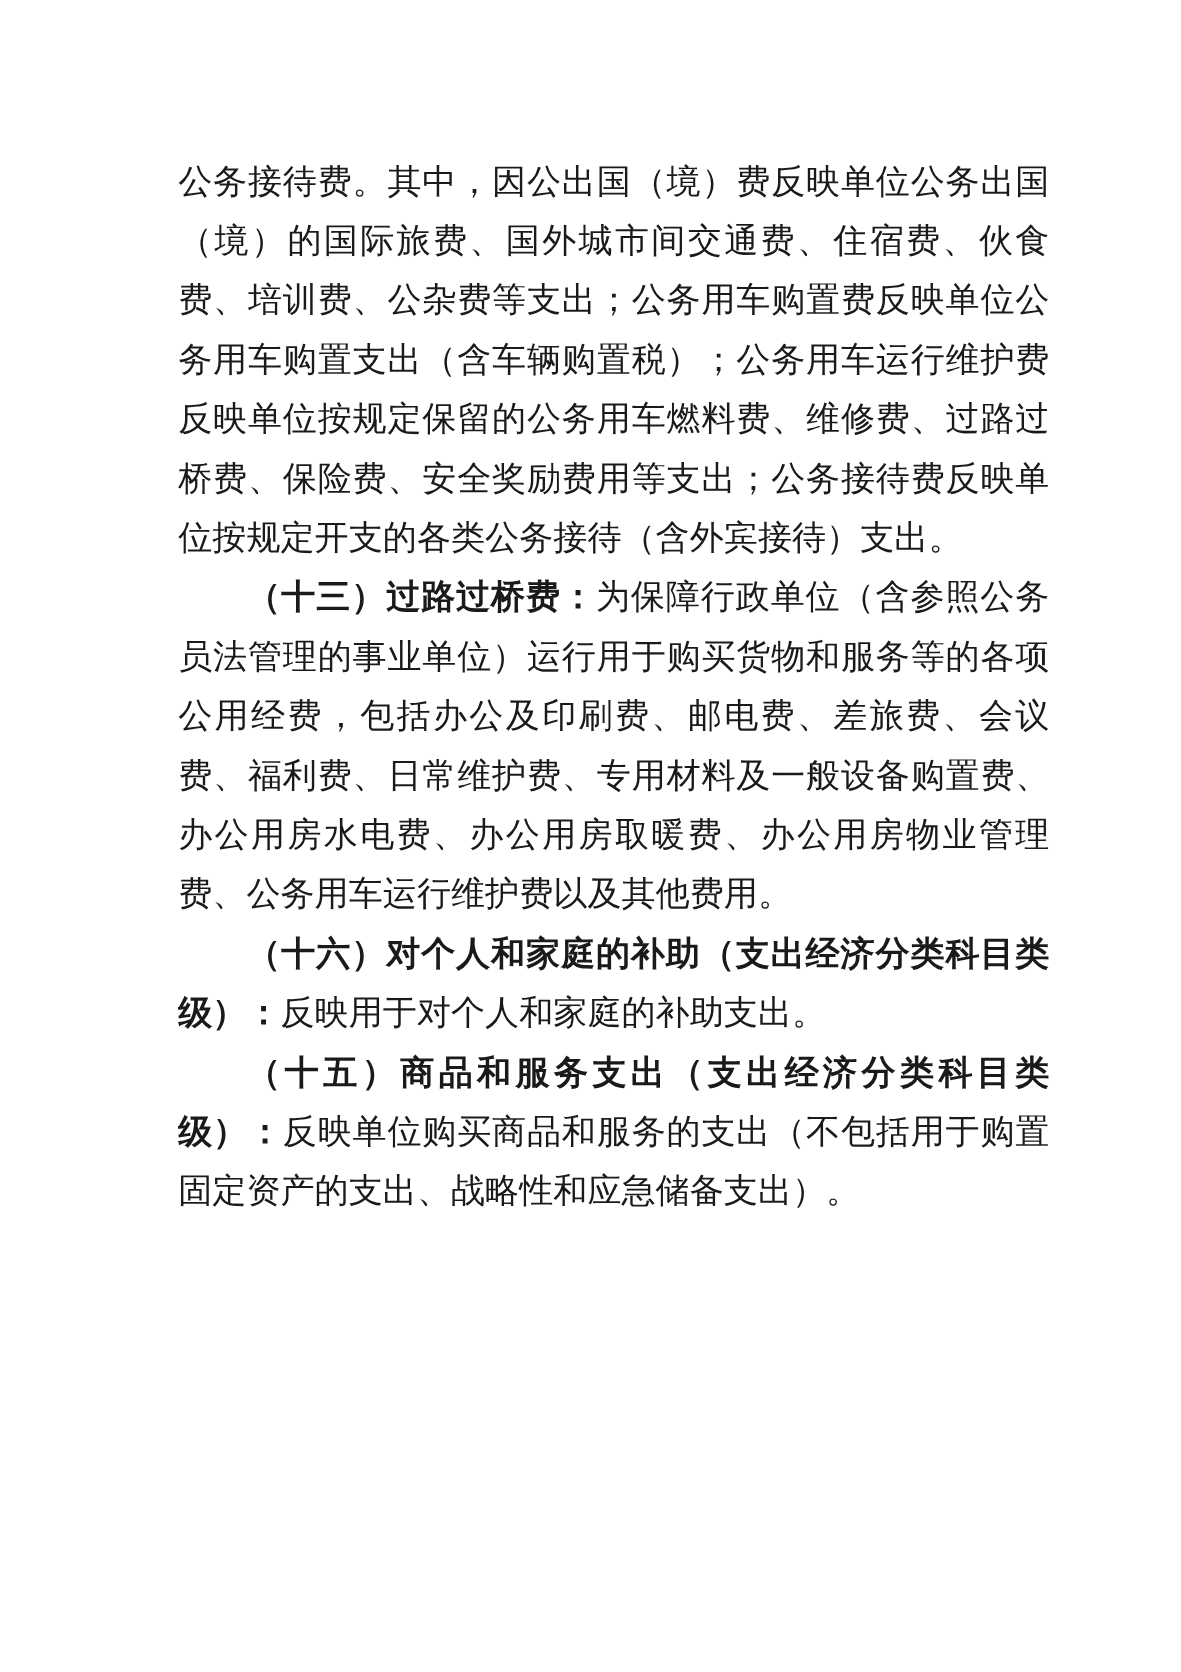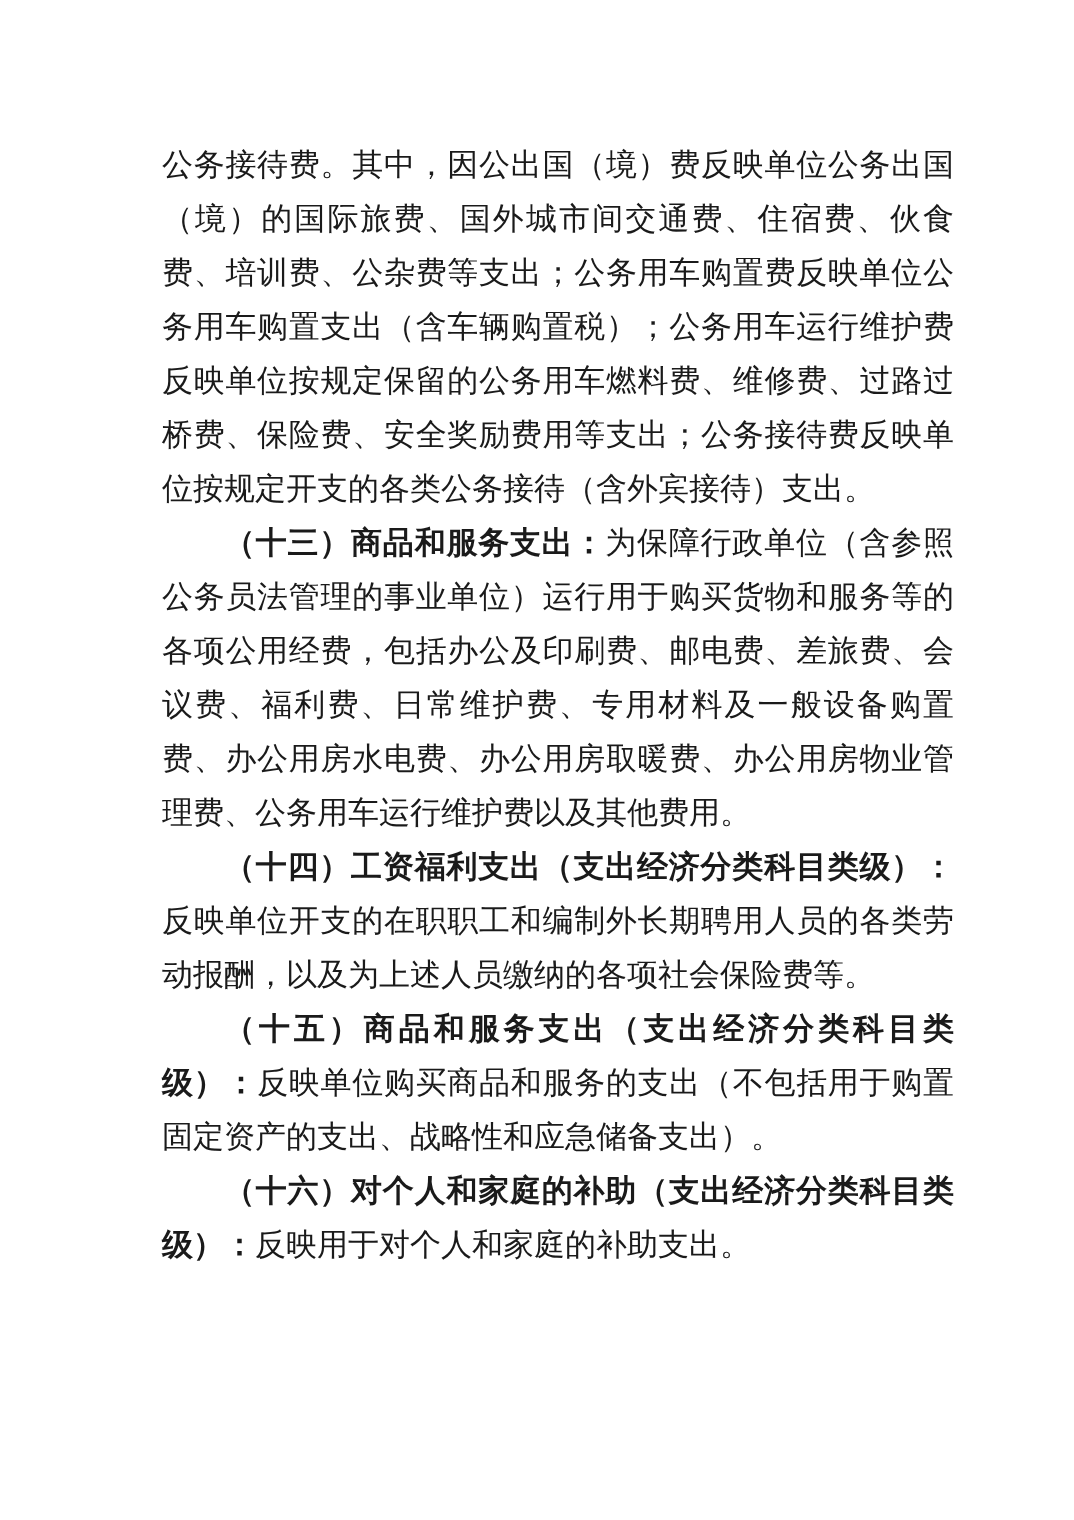--- a/index.html
+++ b/index.html
@@ -34,18 +34,17 @@
   .doc strong {
     font-weight: bold;
   }
 </style>
 </head>
 <body>
 
 <div class="page">
   <div class="doc">
       <p><span>公务接待费。其中，因公出国（境）费反映单位公务出国（境）的国际旅费、国外城市间交通费、住宿费、伙食费、培训费、公杂费等支出；公务用车购置费反映单位公务用车购置支出（含车辆购置税）；公务用车运行维护费反映单位按规定保留的公务用车燃料费、维修费、过路过桥费、保险费、安全奖励费用等支出；公务接待费反映单位按规定开支的各类公务接待（含外宾接待）支出。</span></p>
-      <p class="indent"><strong>（十三）商品和服务支出：</strong><span>为保障行政单位（含参照公务员法管理的事业单位）运行用于购买货物和服务等的各项公用经费，包括办公及印刷费、邮电费、差旅费、会议费、福利费、日常维护费、专用材料及一般设备购置费、办公用房水电费、办公用房取暖费、办公用房物业管理费、公务用车运行维护费以及其他费用。</span></p>
-      <p class="indent"><strong>（十四）工资福利支出（支出经济分类科目类级）：</strong><span>反映单位开支的在职职工和编制外长期聘用人员的各类劳动报酬，以及为上述人员缴纳的各项社会保险费等。</span></p>
+      <p class="indent"><strong>（十三）过路过桥费：</strong><span>为保障行政单位（含参照公务员法管理的事业单位）运行用于购买货物和服务等的各项公用经费，包括办公及印刷费、邮电费、差旅费、会议费、福利费、日常维护费、专用材料及一般设备购置费、办公用房水电费、办公用房取暖费、办公用房物业管理费、公务用车运行维护费以及其他费用。</span></p>
+      <p class="indent"><strong>（十六）对个人和家庭的补助（支出经济分类科目类级）：</strong><span>反映用于对个人和家庭的补助支出。</span></p>
       <p class="indent"><strong>（十五）商品和服务支出（支出经济分类科目类级）：</strong><span>反映单位购买商品和服务的支出（不包括用于购置固定资产的支出、战略性和应急储备支出）。</span></p>
-      <p class="indent"><strong>（十六）对个人和家庭的补助（支出经济分类科目类级）：</strong><span>反映用于对个人和家庭的补助支出。</span></p>
     </div>
 </div>
 
 </body></html>

